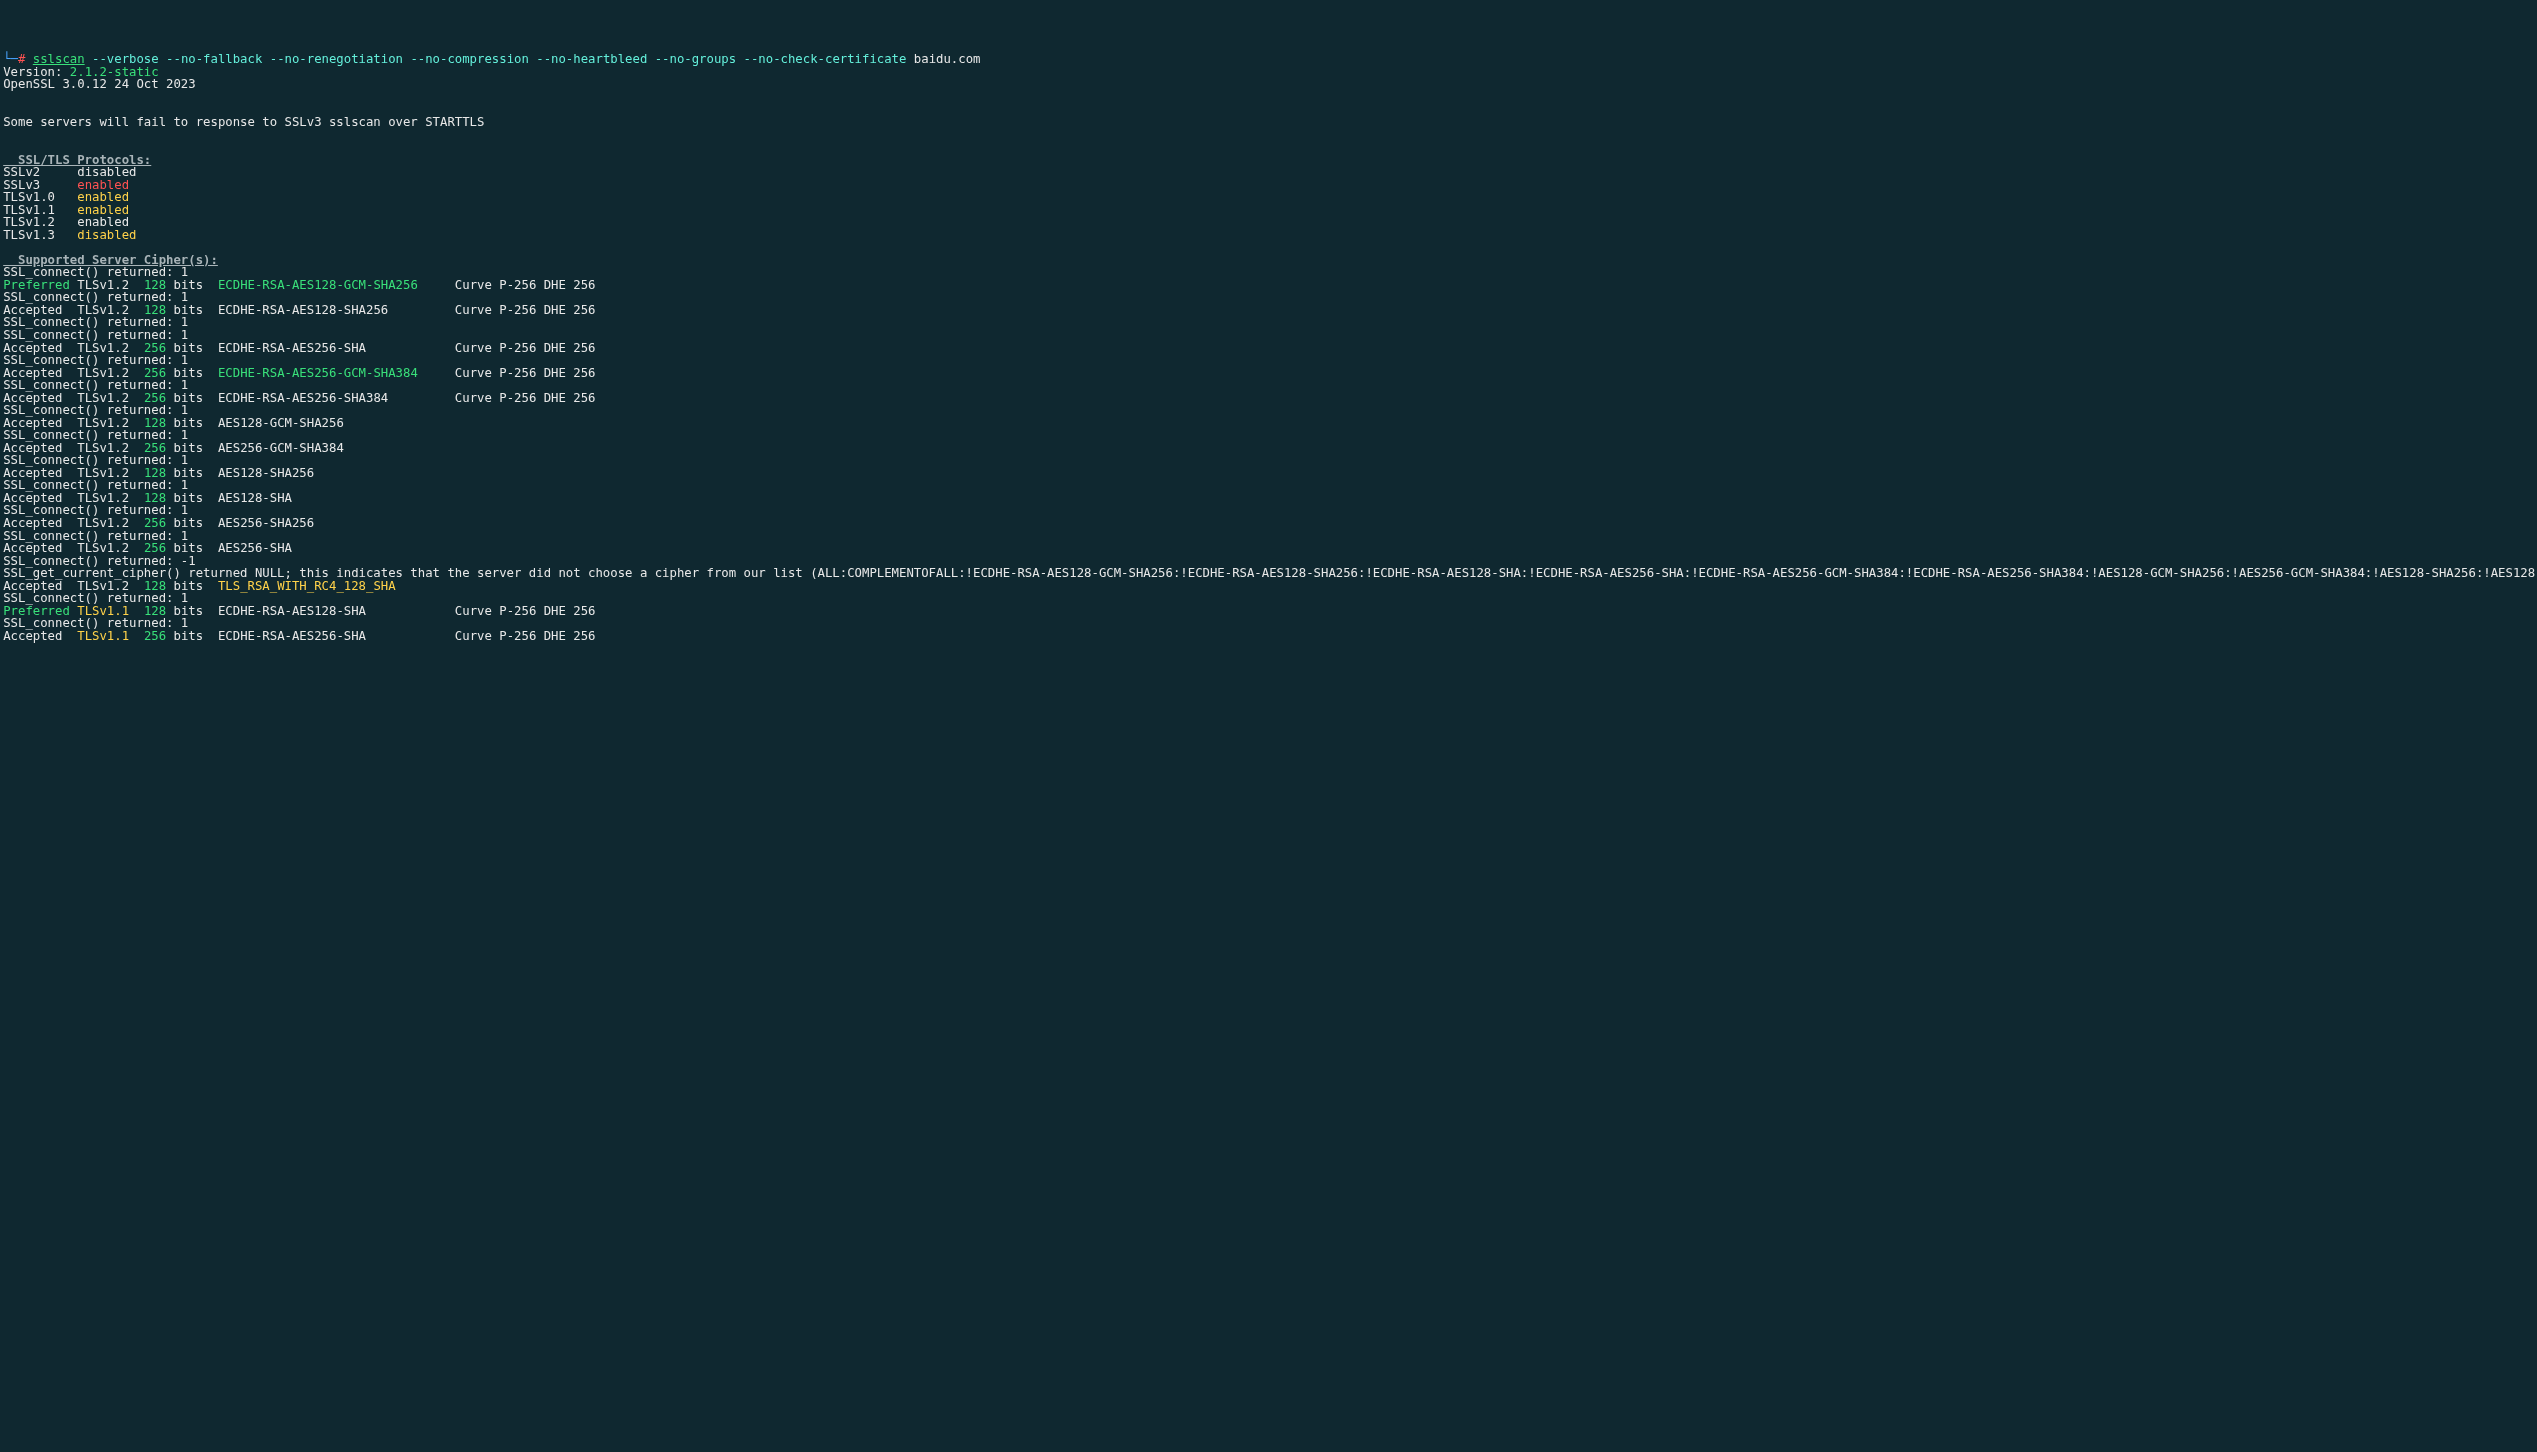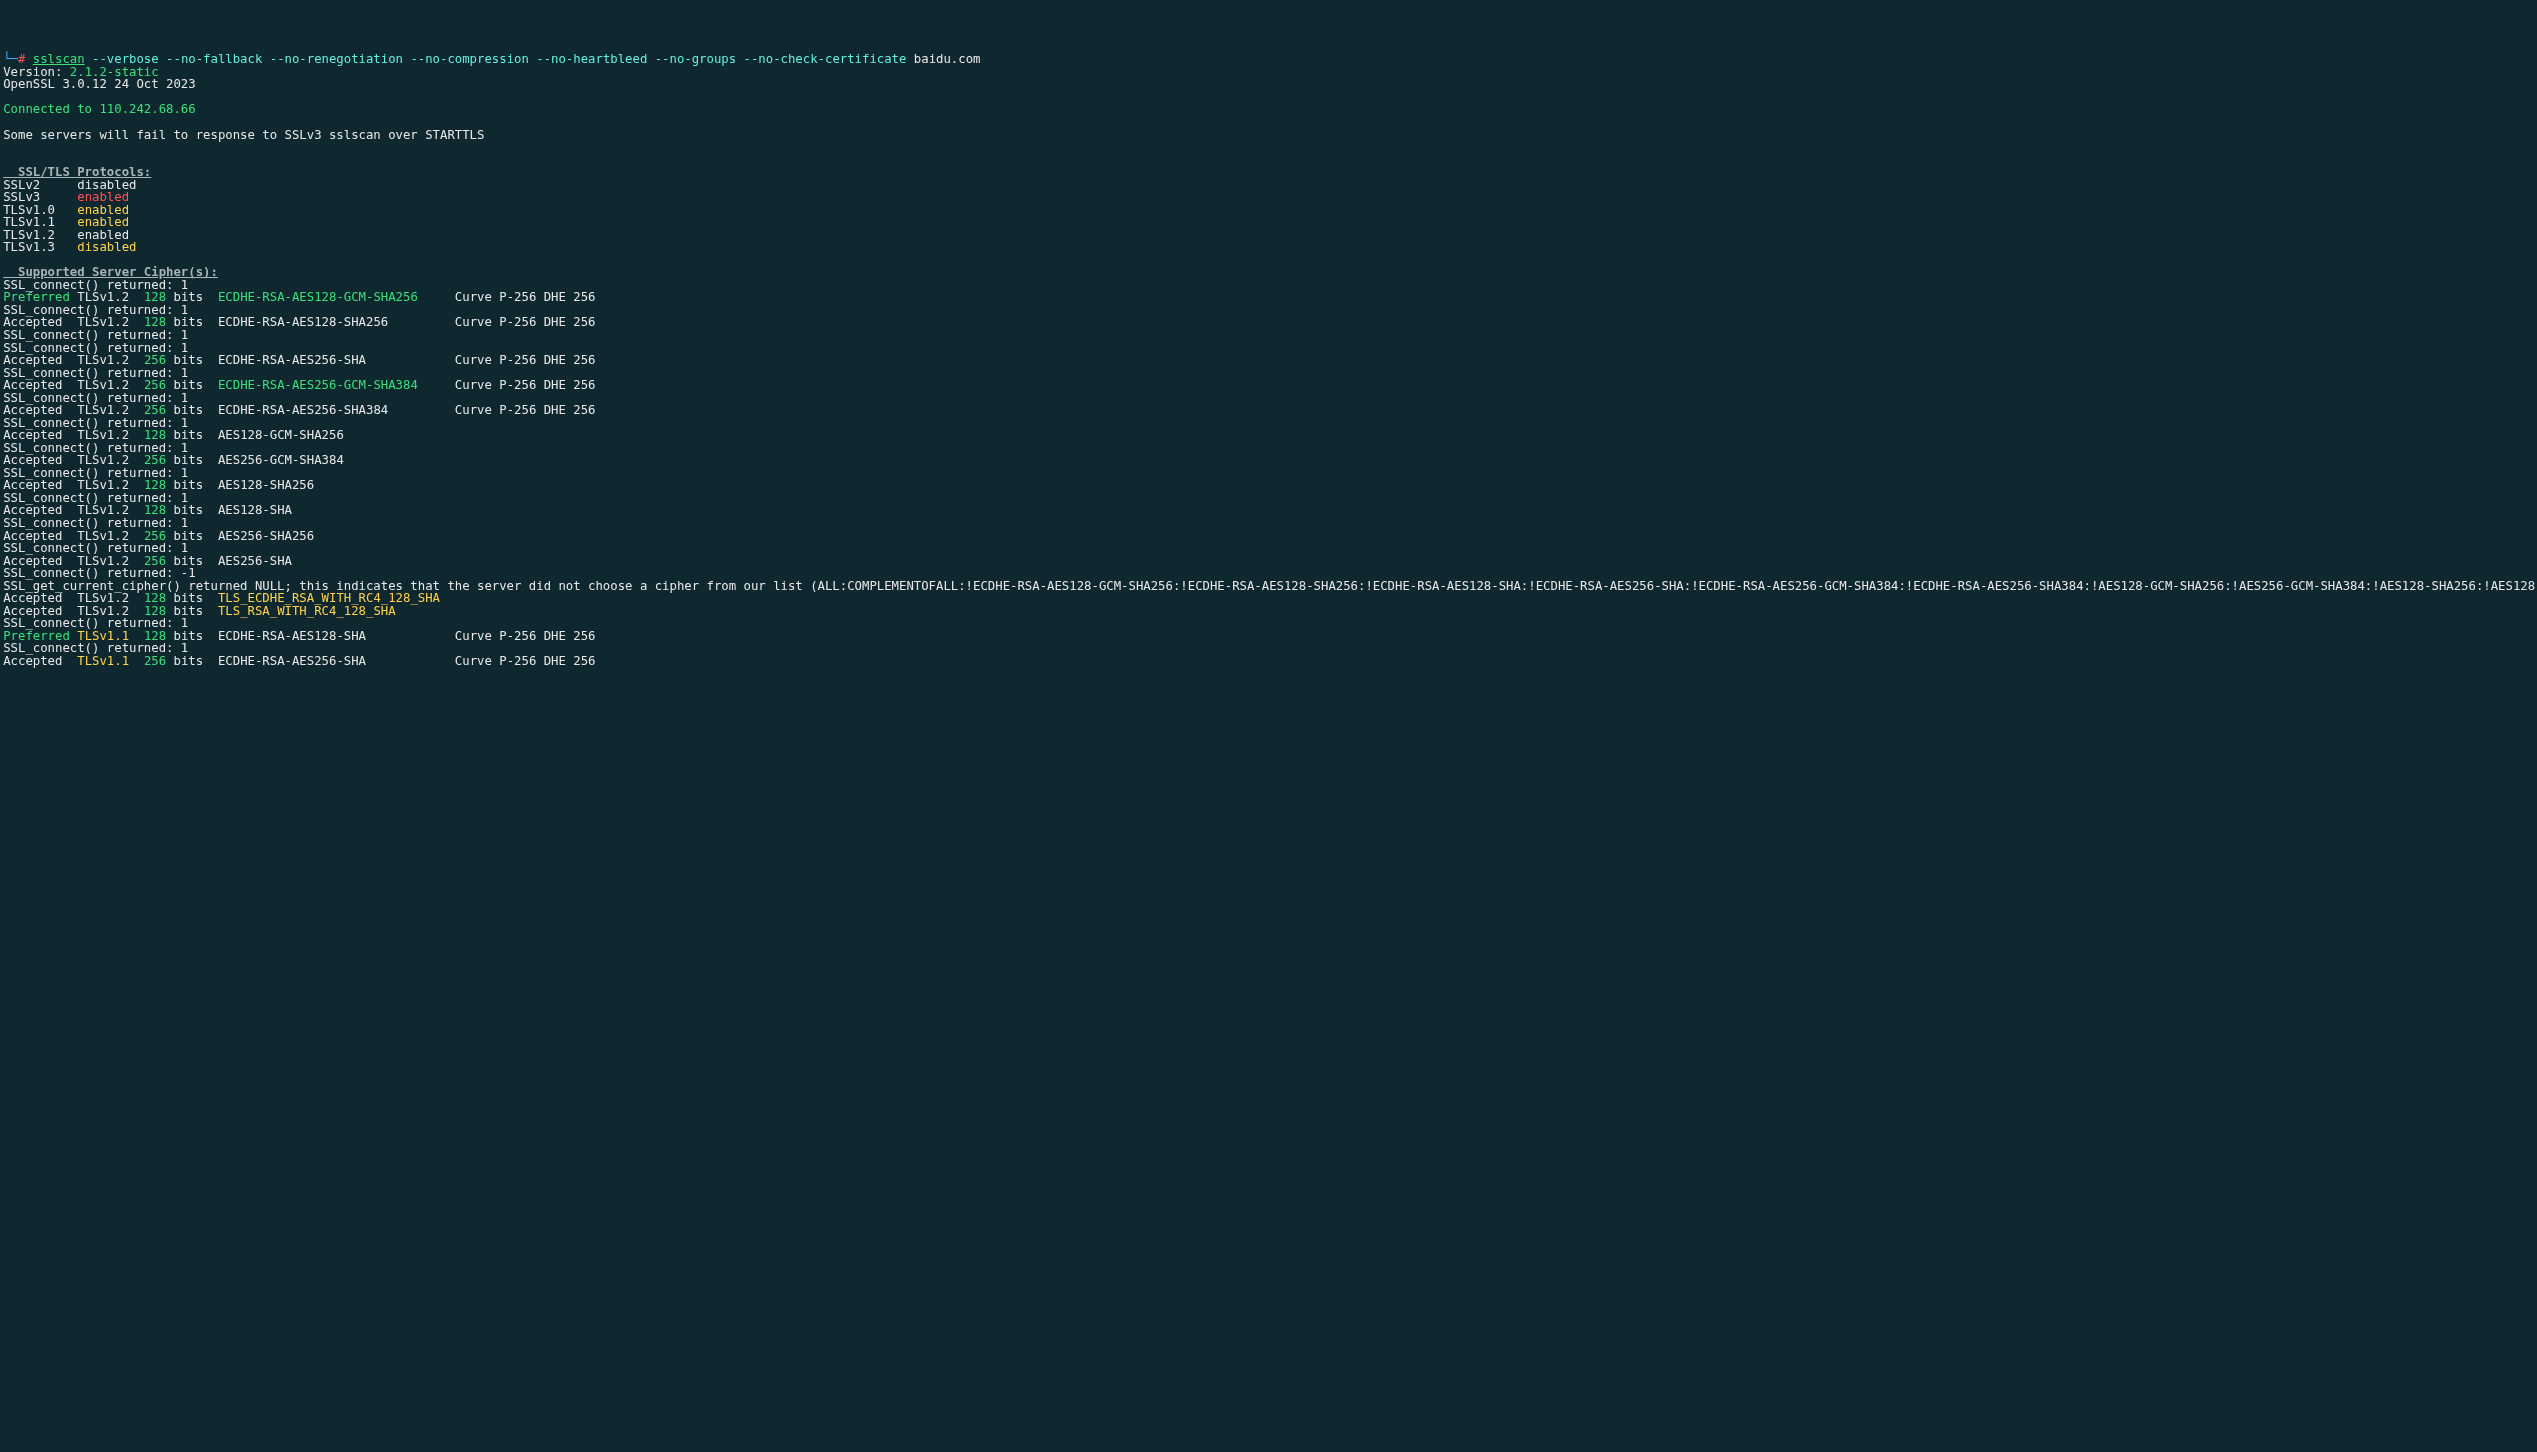--- a/index.html
+++ b/index.html
@@ -37,21 +37,20 @@
 </style>
 </head>
 <body>
 
 
 
 <div id="term"><span class="line"><span class="blue">└─</span><span class="red">#</span><span> </span><span class="green u">sslscan</span><span> </span><span class="cyan">--verbose --no-fallback --no-renegotiation --no-compression --no-heartbleed --no-groups --no-check-certificate</span><span> </span><span class="fg">baidu.com</span>
 </span><span class="line"><span class="fg">Version:</span><span> </span><span class="green">2.1.2-static</span>
 </span><span class="line"><span class="fg">OpenSSL 3.0.12 24 Oct 2023</span>
 </span><span class="line"><span></span>
-</span><span class="line"><span class="green">Connected to 110.242.68.66</span>
 </span><span class="line"><span></span>
 </span><span class="line"><span class="fg">Some servers will fail to response to SSLv3 sslscan over STARTTLS</span>
 </span><span class="line"><span></span>
 </span><span class="line"><span></span>
 </span><span class="line"><span class="grey b u">  SSL/TLS Protocols:</span>
 </span><span class="line"><span class="fg">SSLv2</span><span>     </span><span class="fg">disabled</span>
 </span><span class="line"><span class="fg">SSLv3</span><span>     </span><span class="red">enabled</span>
 </span><span class="line"><span class="fg">TLSv1.0</span><span>   </span><span class="yellow">enabled</span>
 </span><span class="line"><span class="fg">TLSv1.1</span><span>   </span><span class="yellow">enabled</span>
 </span><span class="line"><span class="fg">TLSv1.2</span><span>   </span><span class="fg">enabled</span>
@@ -76,21 +75,20 @@
 </span><span class="line"><span class="fg">SSL_connect() returned: 1</span>
 </span><span class="line"><span class="fg">Accepted </span><span> </span><span class="fg">TLSv1.2 </span><span> </span><span class="green">128</span><span class="fg"> bits  </span><span class="fg">AES128-SHA256                </span>
 </span><span class="line"><span class="fg">SSL_connect() returned: 1</span>
 </span><span class="line"><span class="fg">Accepted </span><span> </span><span class="fg">TLSv1.2 </span><span> </span><span class="green">128</span><span class="fg"> bits  </span><span class="fg">AES128-SHA                   </span>
 </span><span class="line"><span class="fg">SSL_connect() returned: 1</span>
 </span><span class="line"><span class="fg">Accepted </span><span> </span><span class="fg">TLSv1.2 </span><span> </span><span class="green">256</span><span class="fg"> bits  </span><span class="fg">AES256-SHA256                </span>
 </span><span class="line"><span class="fg">SSL_connect() returned: 1</span>
 </span><span class="line"><span class="fg">Accepted </span><span> </span><span class="fg">TLSv1.2 </span><span> </span><span class="green">256</span><span class="fg"> bits  </span><span class="fg">AES256-SHA                   </span>
 </span><span class="line"><span class="fg">SSL_connect() returned: -1</span>
 </span><span class="line"><span class="fg">SSL_get_current_cipher() returned NULL; this indicates that the server did not choose a cipher from our list (ALL:COMPLEMENTOFALL:!ECDHE-RSA-AES128-GCM-SHA256:!ECDHE-RSA-AES128-SHA256:!ECDHE-RSA-AES128-SHA:!ECDHE-RSA-AES256-SHA:!ECDHE-RSA-AES256-GCM-SHA384:!ECDHE-RSA-AES256-SHA384:!AES128-GCM-SHA256:!AES256-GCM-SHA384:!AES128-SHA256:!AES128-SHA:!AES256-SHA256:!AES256-SHA)</span>
-</span><span class="line"><span class="fg">Accepted </span><span> </span><span class="fg">TLSv1.2 </span><span> </span><span class="green">128</span><span class="fg"> bits  </span><span class="yellow">TLS_ECDHE_RSA_WITH_RC4_128_SHA</span>
 </span><span class="line"><span class="fg">Accepted </span><span> </span><span class="fg">TLSv1.2 </span><span> </span><span class="green">128</span><span class="fg"> bits  </span><span class="yellow">TLS_RSA_WITH_RC4_128_SHA     </span>
 </span><span class="line"><span class="fg">SSL_connect() returned: 1</span>
 </span><span class="line"><span class="green">Preferred</span><span> </span><span class="yellow">TLSv1.1 </span><span> </span><span class="green">128</span><span class="fg"> bits  </span><span class="fg">ECDHE-RSA-AES128-SHA         </span><span>   </span><span class="fg">Curve P-256 DHE 256</span>
 </span><span class="line"><span class="fg">SSL_connect() returned: 1</span>
 </span><span class="line"><span class="fg">Accepted </span><span> </span><span class="yellow">TLSv1.1 </span><span> </span><span class="green">256</span><span class="fg"> bits  </span><span class="fg">ECDHE-RSA-AES256-SHA         </span><span>   </span><span class="fg">Curve P-256 DHE 256</span>
 </span></div>
 
 
 
 

